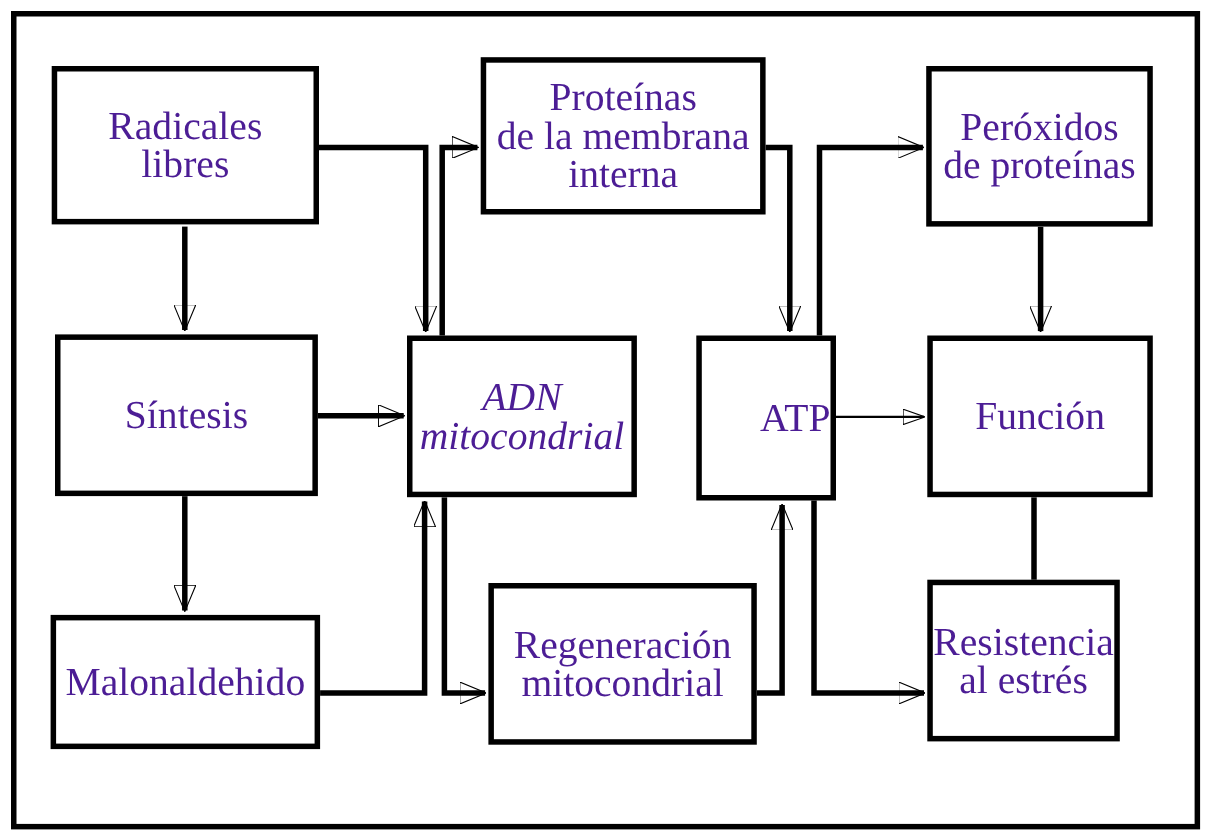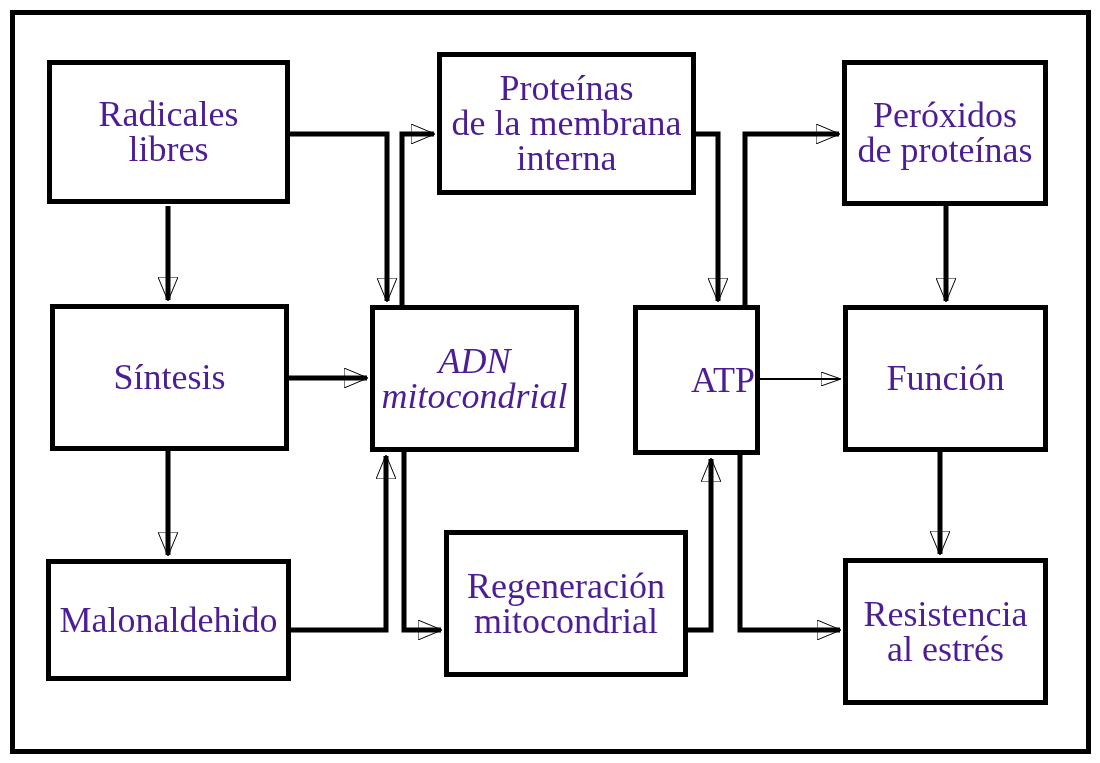--- a/index.html
+++ b/index.html
@@ -44,21 +44,21 @@
   
   .b-radicales     { left: 47px;  top: 60px;  width: 243px; height: 144px; }
   .b-proteinas     { left: 437px; top: 52px;  width: 259px; height: 143px; }
   .b-sintesis      { left: 842px; top: 60px;  width: 206px; height: 146px; }
   .b-peroxidos     { left: 50px;  top: 304px; width: 239px; height: 147px; }
   .b-adn           { left: 370px; top: 305px; width: 209px; height: 147px; font-style: italic; }
   .b-atp           { left: 633px; top: 305px; width: 127px; height: 150px; align-items: flex-end; }
   .b-funcion       { left: 843px; top: 305px; width: 205px; height: 147px; }
   .b-malonaldehido { left: 46px;  top: 559px; width: 245px; height: 122px; font-family: Liberation Serif, serif; }
   .b-regeneracion  { left: 444px; top: 530px; width: 244px; height: 147px; }
-  .b-resistencia   { left: 843px; top: 558px; width: 205px; height: 147px; }
+  .b-resistencia   { left: 843px; top: 527px; width: 175px; height: 147px; }
 </style>
 </head>
 <body>
 
 <div class="stage">
 
   <div class="outer-frame"></div>
 
   <svg class="arrow-layer" viewBox="0 0 1100 763" xmlns="http://www.w3.org/2000/svg" aria-hidden="true">
     <defs>

